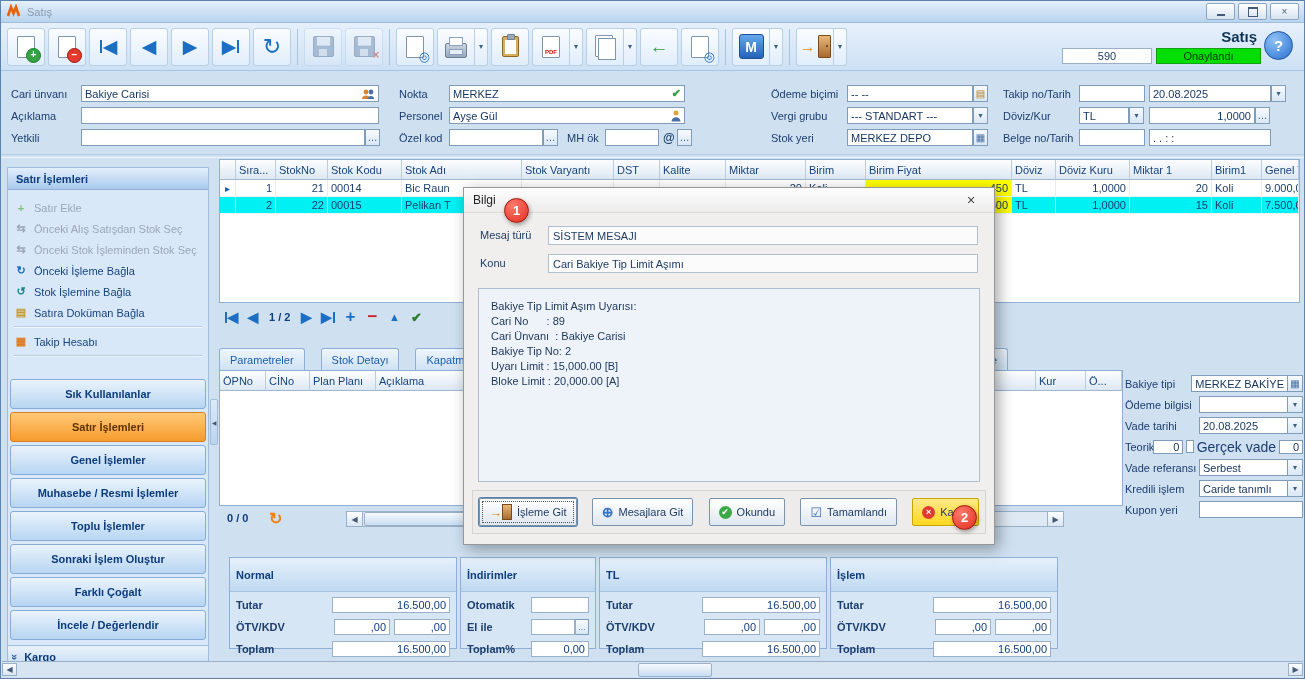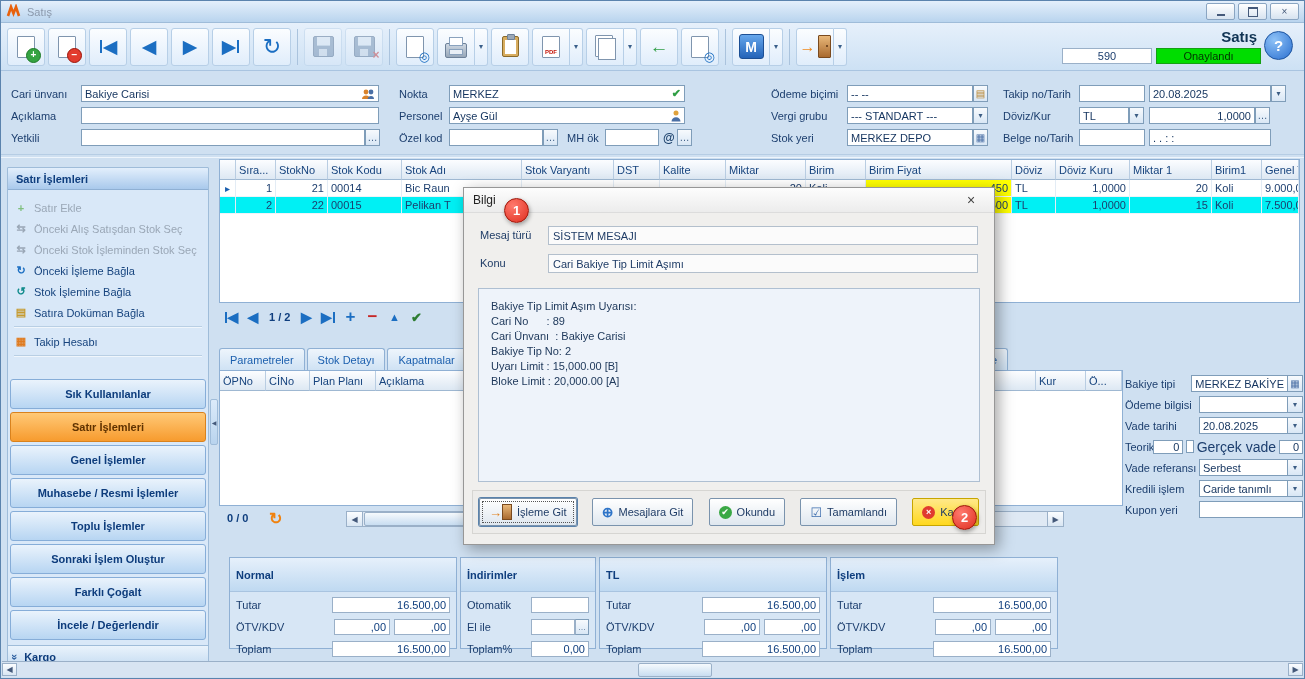--- a/index.html
+++ b/index.html
@@ -101,21 +101,21 @@
   .c7{width:80px}.c8{width:60px}.c9{width:146px}.c10{width:44px}.c11{width:74px}.c12{width:82px}.c13{width:50px}.c14{flex:1}
   .num{justify-content:flex-end;}
   .yellow{background:#ffff00;}
   .mark{color:#1b5fae;font-size:10px;}
   
   .navg{position:absolute;left:222px;top:305px;height:22px;display:flex;align-items:center;gap:6px;}
   .nbtn{min-width:16px;height:20px;display:flex;align-items:center;justify-content:center;font-size:14px;color:#1b6ec2;font-weight:bold;}
   .nbar{display:inline-block;width:2px;height:11px;background:#1b6ec2;margin:0 1px;}
   .pager{font-weight:bold;color:#0f3e7e;margin:0 2px;}
   
-  .tabs{position:absolute;left:218px;top:347px;height:22px;display:flex;gap:2px;}
+  .tabs{position:absolute;left:218px;top:347px;height:22px;display:flex;gap:16px;}
   .tab{padding:0 10px;display:flex;align-items:center;border:1px solid #8fb0d4;border-bottom:none;
        border-radius:3px 3px 0 0;background:linear-gradient(#eef5fc,#cfe2f4);color:#1b5fae;white-space:nowrap;}
   .tab.active{background:#e9f1fa;font-weight:bold;}
   
   .subgrid{position:absolute;left:218px;top:369px;width:904px;height:136px;background:#fff;border:1px solid #8fb0d4;box-sizing:border-box;}
   .sg0{width:46px}.sg1{width:44px}.sg2{width:66px}.sg3{width:660px}.sg4{width:50px}.sg5{flex:1}
   .sgbottom{position:absolute;left:218px;top:507px;width:904px;height:24px;}
   .counter{position:absolute;left:8px;top:4px;font-weight:bold;color:#0f3e7e;}
   .orefresh{position:absolute;left:50px;top:1px;color:#f0820f;font-weight:bold;font-size:16px;}
   .hscroll{position:absolute;left:127px;top:3px;width:718px;height:16px;border:1px solid #9ab0c8;background:#dfe9f4;
@@ -134,21 +134,21 @@
   .pin.r{justify-content:flex-end;}
   .pbtn{width:15px;border:1px solid #7f9db9;border-left:none;background:linear-gradient(#f7fafd,#d9e7f5);display:flex;
         align-items:center;justify-content:center;font-size:8px;color:#3c5d84;box-sizing:border-box;}
   .cbx{width:11px;height:11px;background:#fff;border:1px solid #7f9db9;margin:0 3px;}
   .gvl{font-size:14px;color:#1c3e6e;}
   
   .tp{position:absolute;top:556px;height:92px;border:1px solid #8fb0d4;background:#d7e6f5;box-sizing:border-box;}
   .tphd{height:17px;background:linear-gradient(#e6f0fb,#bfd9f1);border-bottom:1px solid #a9c4e0;color:#0f3e7e;
         font-weight:bold;display:flex;align-items:center;padding:8px 6px;}
   .tprow{display:flex;align-items:center;height:18px;margin:4px 6px 0 6px;}
-  .tplbl{color:#1c3e6e;}
+  .tplbl{color:#1c3e6e;font-weight:bold;}
   .tpval{margin-left:auto;background:#fff;border:1px solid #9ab0c8;height:16px;display:flex;align-items:center;
          justify-content:flex-end;padding:0 3px;box-sizing:border-box;color:#0f3e7e;}
   
   .bscroll{position:absolute;left:1px;right:1px;bottom:1px;height:15px;background:#d7e4f2;border-top:1px solid #9ab0c8;}
   .bsa{position:absolute;top:1px;width:15px;height:13px;display:flex;align-items:center;justify-content:center;
        font-size:8px;color:#44597a;background:linear-gradient(#fbfdff,#d9e6f3);border:1px solid #9ab0c8;box-sizing:border-box;}
   .bthumb{position:absolute;left:636px;top:1px;width:72px;height:12px;background:linear-gradient(#f6fafd,#c8ddf1);
           border:1px solid #9ab0c8;border-radius:2px;}
   
   .dialog{position:absolute;left:462px;top:186px;width:530px;height:356px;background:#f0efed;border:1px solid #979797;

